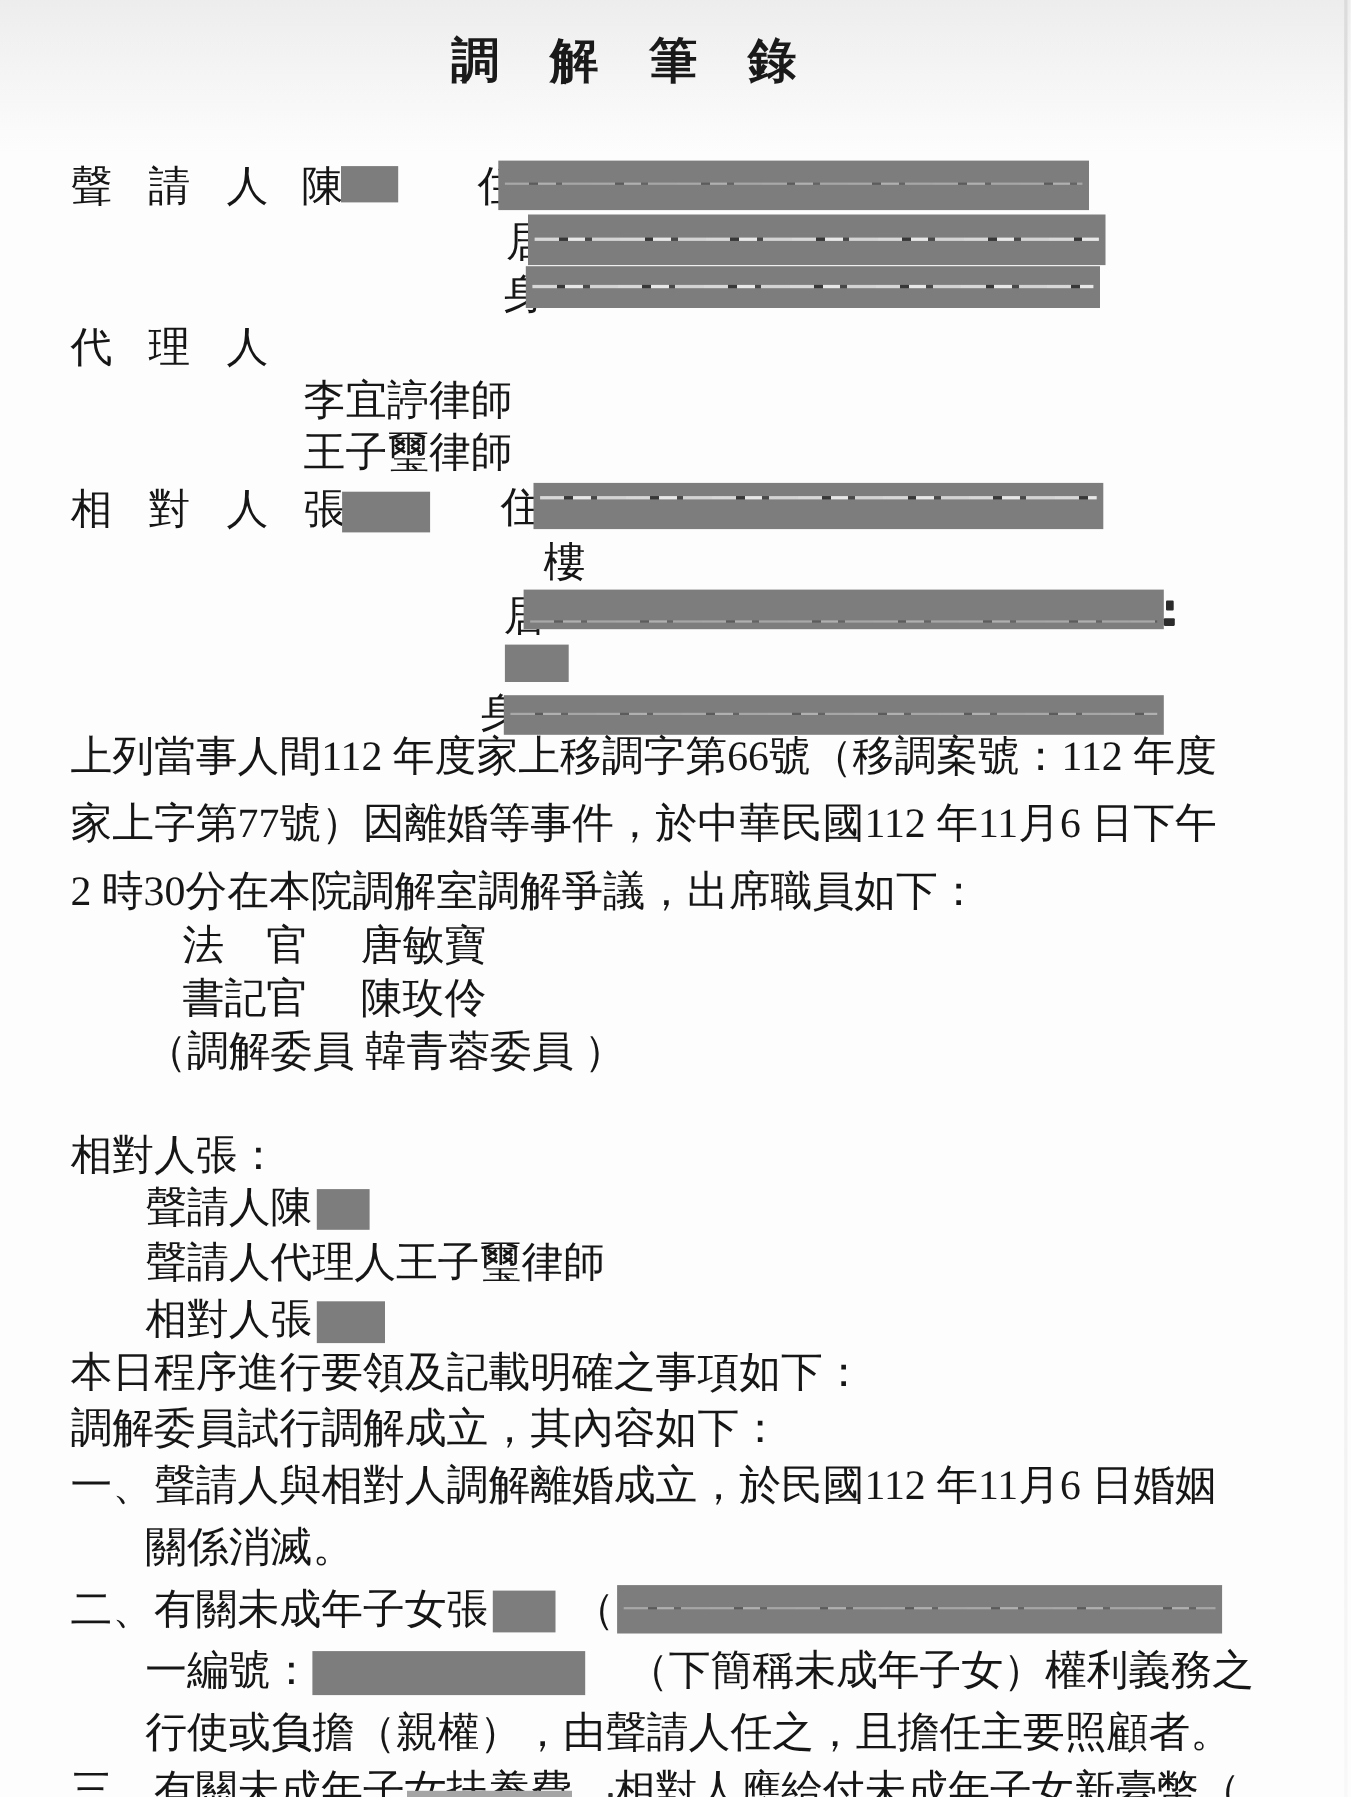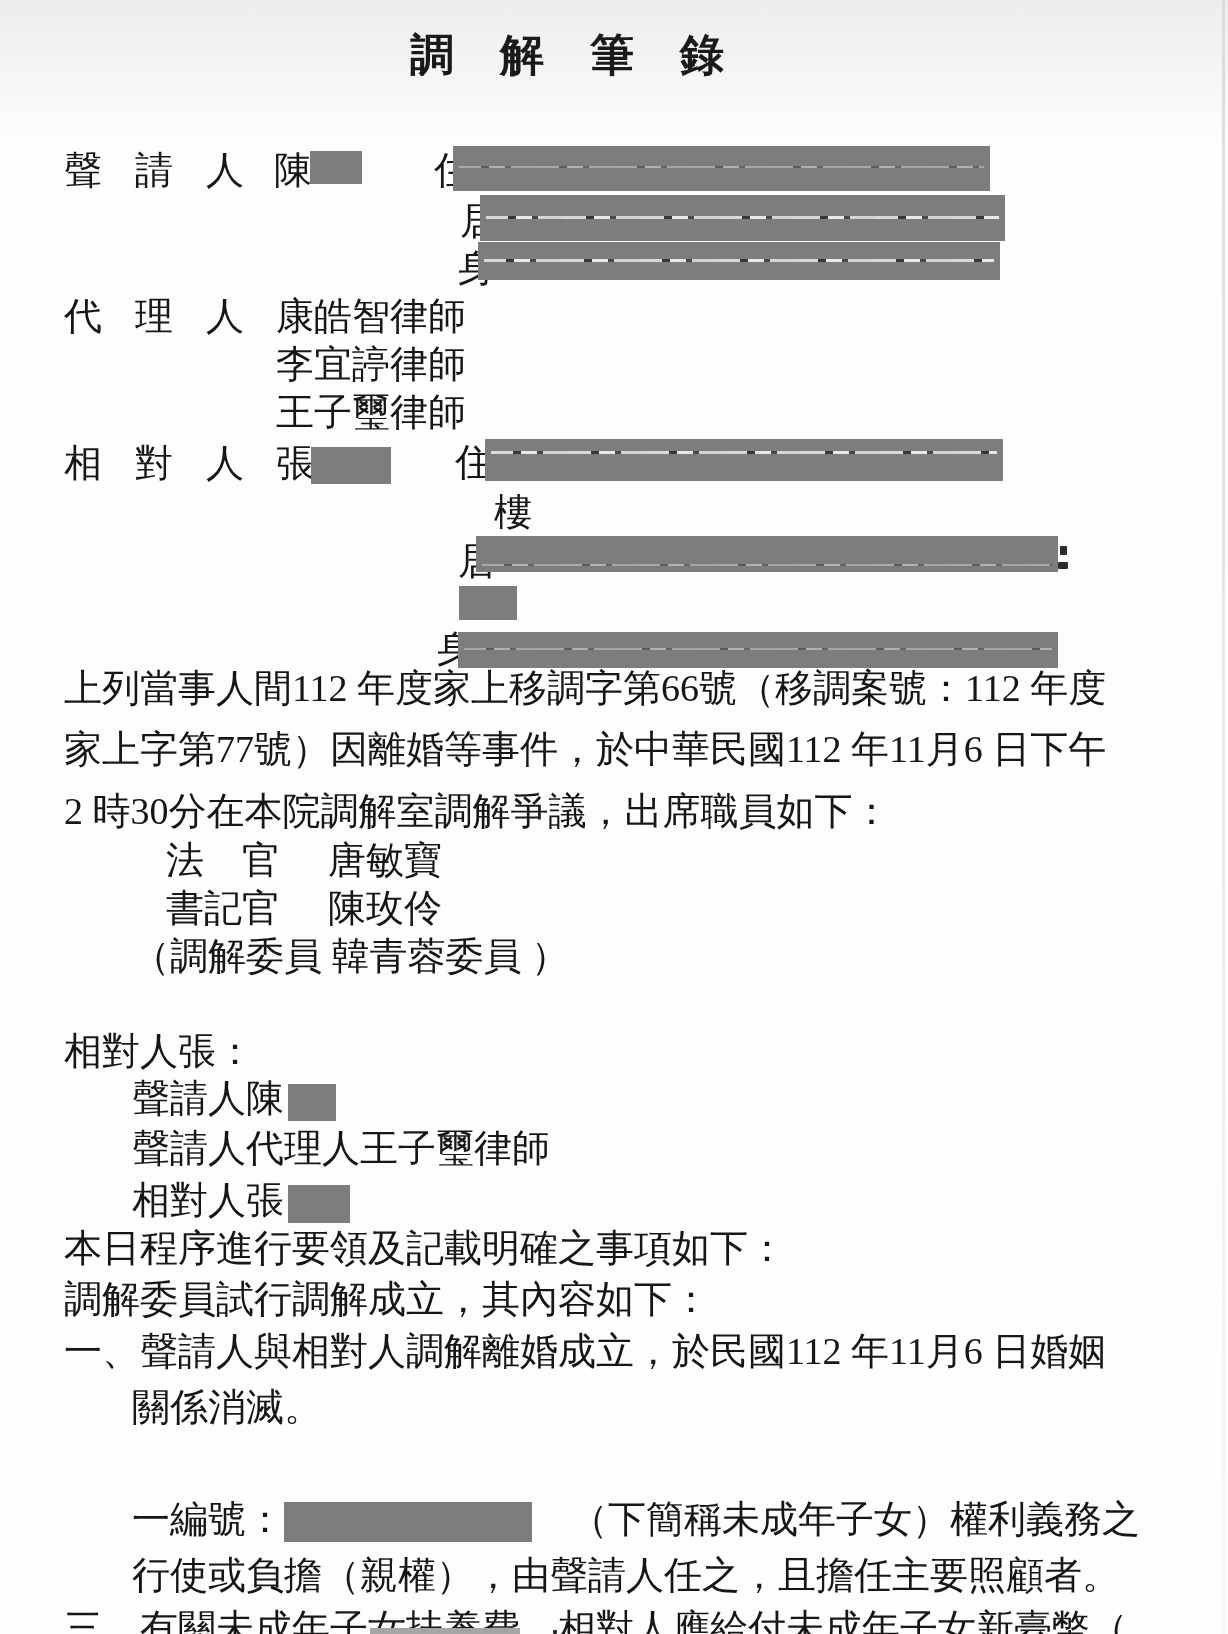--- a/index.html
+++ b/index.html
@@ -26,21 +26,21 @@
     position:absolute;left:410px;top:26px;margin:0;
     font-size:44px;font-weight:600;letter-spacing:46px;
     color:#1a1a1a;white-space:pre;text-align:center;
   }
   .line{
     position:absolute;
     font-size:38px;line-height:1.18;color:#161616;
     white-space:pre;
   }
   .role{letter-spacing:33px;text-align:center;}
-  .flexrow{display:flex;align-items:flex-end;}
+  .flexrow{display:flex;align-items:center;}
   .red{
     position:absolute;background:#7d7d7d;
   }
   .red-inline{
     display:inline-block;position:relative;
     background:#7d7d7d;flex:none;
   }
   .sl{
     position:absolute;left:6px;right:6px;height:3px;
     background-image:repeating-linear-gradient(90deg,#ddd 0 22px,#333 22px 30px,#eee 30px 46px,#454545 46px 52px,#d8d8d8 52px 78px);
@@ -69,21 +69,20 @@
   <div class="line" style="left:460px;top:199px">居</div>
   <div class="red" style="left:480px;top:195px;width:525px;height:46px">
       <div class="sl" style="top:21px"></div>
     </div>
   <div class="line" style="left:458px;top:246px">身</div>
   <div class="red" style="left:478px;top:242px;width:522px;height:38px">
       <div class="sl" style="top:17px"></div>
     </div>
 
   <div class="line role" style="left:64px;top:294px">代理人</div>
-  <div class="line" style="left:276px;top:294px">康皓智律師</div>
   <div class="line" style="left:276px;top:342px">李宜諪律師</div>
   <div class="line" style="left:276px;top:390px">王子璽律師</div>
 
   <div class="line role" style="left:64px;top:441px">相對人</div>
   <div class="line" style="left:276px;top:441px">張</div>
   <div class="red" style="left:311px;top:447px;width:80px;height:37px"></div>
   <div class="line" style="left:455px;top:440px">住</div>
   <div class="red" style="left:485px;top:439px;width:518px;height:42px">
       <div class="sl" style="top:12px"></div>
     </div>
@@ -121,20 +120,26 @@
     <span>相對人張</span>
     <span class="red-inline" style="width:62px;height:38px;margin:3px 0 0 4px"></span>
   </div>
 
   <div class="line" style="left:64px;top:1226px">本日程序進行要領及記載明確之事項如下：</div>
   <div class="line" style="left:64px;top:1277px">調解委員試行調解成立，其內容如下：</div>
 
   <div class="line" style="left:64px;top:1329px">一、聲請人與相對人調解離婚成立，於民國112 年11月6 日婚姻</div>
   <div class="line" style="left:132px;top:1385px">關係消滅。</div>
 
+  <div class="line flexrow" style="left:64px;top:1441px">
+    <span>二、有關未成年子女張</span>
+    <span class="red-inline" style="width:57px;height:38px;margin:3px 0 0 4px"></span>
+    <span style="margin-left:16px">（</span>
+    <span class="red-inline" style="width:550px;height:44px;margin:0 0 0 2px"><span class="sl faint" style="top:20px"></span></span>
+  </div>
   <div class="line flexrow" style="left:132px;top:1497px">
     <span>一編號：</span>
     <span class="red-inline" style="width:248px;height:40px;margin-top:3px"></span>
     <span style="margin-left:38px">（下簡稱未成年子女）權利義務之</span>
   </div>
   <div class="line" style="left:132px;top:1553px">行使或負擔（親權），由聲請人任之，且擔任主要照顧者。</div>
 
   <div class="line" style="left:64px;top:1606px">三、有關未成年子女扶養費，相對人應給付未成年子女新臺幣（</div>
 
   <div class="red" style="left:370px;top:1628px;width:150px;height:6px;background:#a5a5a5"></div>

